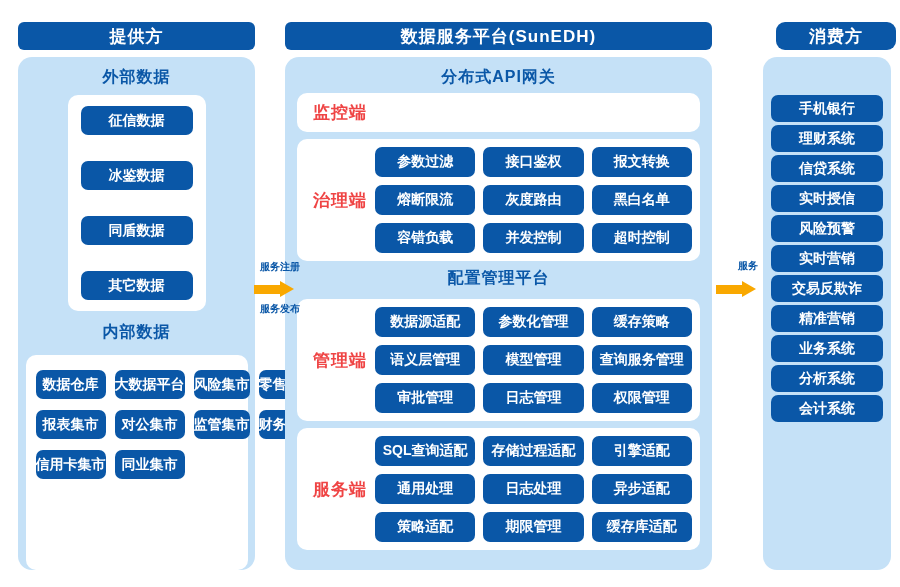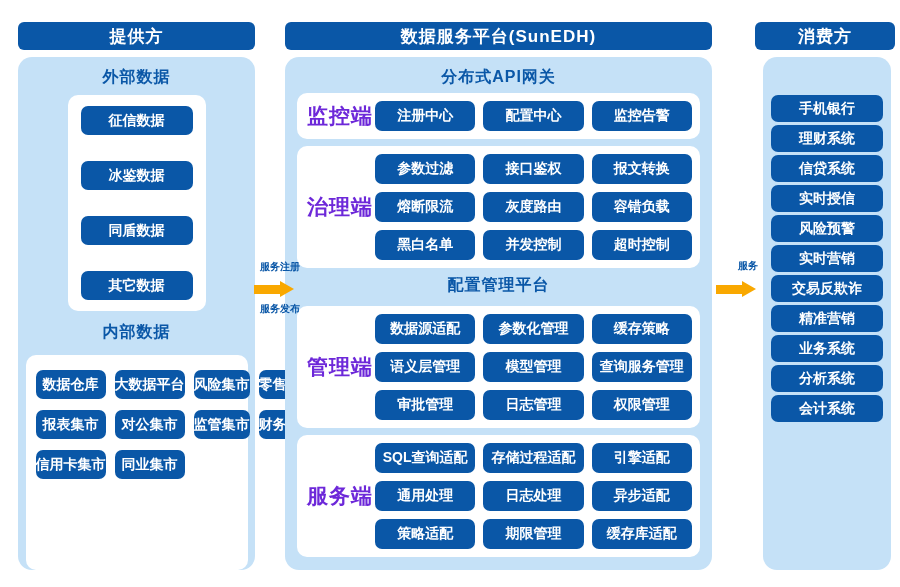--- a/index.html
+++ b/index.html
@@ -8,21 +8,21 @@
     font-family:"Liberation Sans","DejaVu Sans",sans-serif; overflow:hidden;
   }
   
   .hdr {
     position:absolute; top:22px; height:28px; background:#0A57A7; color:#fff;
     border-radius:6px; display:flex; align-items:center; justify-content:center;
     font-size:17px; font-weight:bold; letter-spacing:1px;
   }
   .hdr-left  { left:18px;  width:237px;text-align:right; }
   .hdr-mid   { left:285px; width:427px; }
-  .hdr-right { left:755px; width:140px; }
+  .hdr-right { left:776px; width:120px;border-radius:9px; }
   
   .panel {
     position:absolute; top:57px; height:513px; background:#C5E1F7;
     border-radius:14px; box-sizing:border-box; display:flex; flex-direction:column;
     align-items:center;
   }
   .panel-left  { left:18px;  width:237px; }
   .panel-mid   { left:285px; width:427px; }
   .panel-right { left:755px; width:128px; padding-top:38px; gap:3px;margin-left:8px; }
   
@@ -54,22 +54,22 @@
   .group-box {
     background:#fff; border-radius:10px; box-sizing:border-box;
     width:403px; padding:8px 8px; display:flex; align-items:center; flex-shrink:0;
   }
   .gb-monitor    { margin-top:5px; }
   .gb-governance { margin-top:7px; }
   .gb-manage     { margin-top:10px; }
   .gb-service    { margin-top:7px; }
   .title-config  { margin-top:6px; }
   .group-label {
-    width:70px; flex-shrink:0; text-align:center; color:#6d28d9;
-    font-size:21px; font-weight:bold; letter-spacing:1px;
+    width:70px; flex-shrink:0; text-align:center; color:#ef4444;
+    font-size:17px; font-weight:bold; letter-spacing:1px;
   }
   .group-grid {
     flex:1; display:grid; grid-template-columns:repeat(3,1fr);
     column-gap:8px; row-gap:8px; grid-auto-rows:30px;
   }
   
   .panel-right .btn { width:112px; height:27px; flex-shrink:0; }
   
   .arrow { position:absolute; display:flex; align-items:center; }
   .arrow-shaft { width:26px; height:9px; background:#F9A800; }
@@ -114,39 +114,33 @@
         <div class="btn">信用卡集市</div>
         <div class="btn">同业集市</div>
       </div>
   </div>
 
   <div class="panel panel-mid">
     <div class="sec-title first">分布式API网关</div>
 
     <div class="group-box gb-monitor">
       <div class="group-label">监控端</div>
-      <div class="group-grid">
-
-      <div class="btn">注册中心</div>
-          <div class="btn">配置中心</div>
-          <div class="btn">监控告警</div>
-        </div>
     </div>
 
     <div class="group-box gb-governance">
       <div class="group-label">治理端</div>
       <div class="group-grid">
 
       <div class="btn">参数过滤</div>
           <div class="btn">接口鉴权</div>
           <div class="btn">报文转换</div>
           <div class="btn">熔断限流</div>
           <div class="btn">灰度路由</div>
+          <div class="btn">黑白名单</div>
           <div class="btn">容错负载</div>
-          <div class="btn">黑白名单</div>
           <div class="btn">并发控制</div>
           <div class="btn">超时控制</div>
         </div>
     </div>
 
     <div class="sec-title title-config">配置管理平台</div>
 
     <div class="group-box gb-manage">
       <div class="group-label">管理端</div>
       <div class="group-grid">

